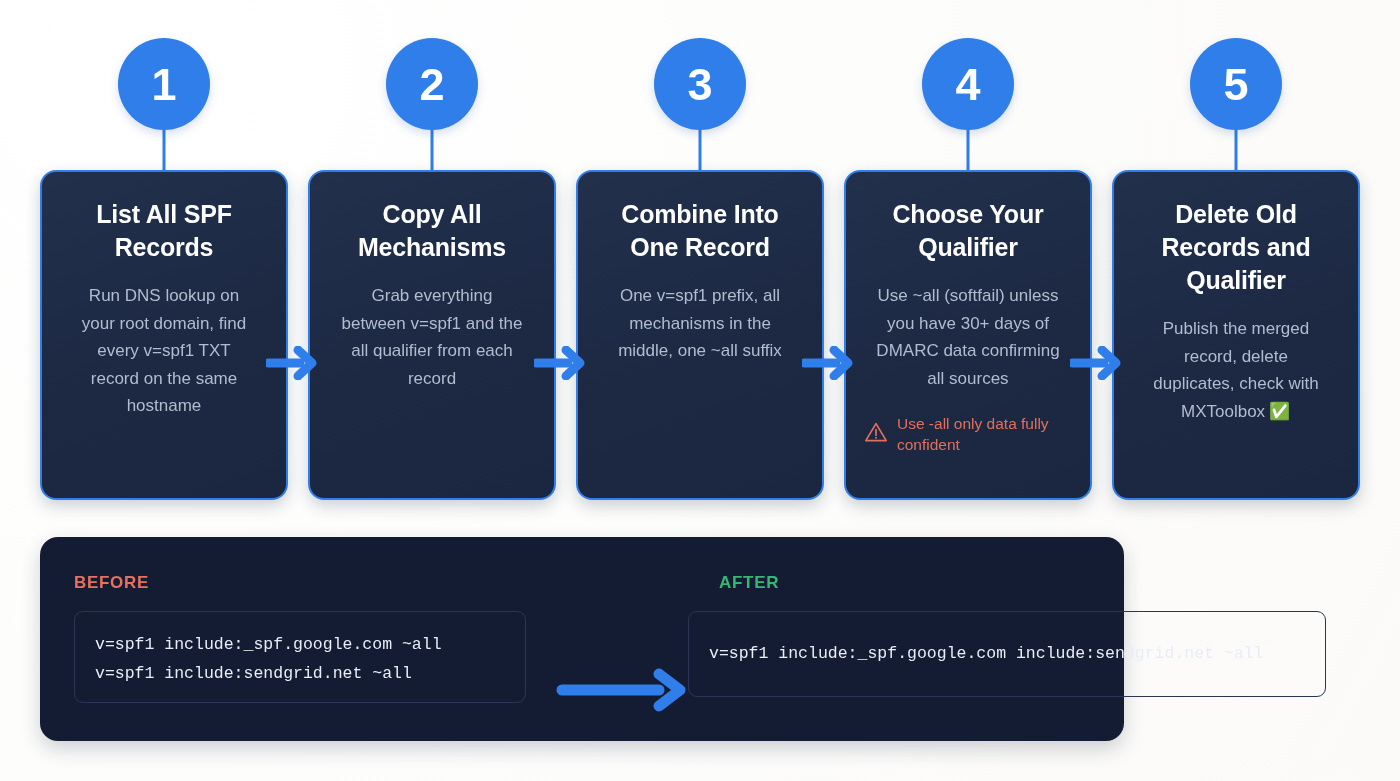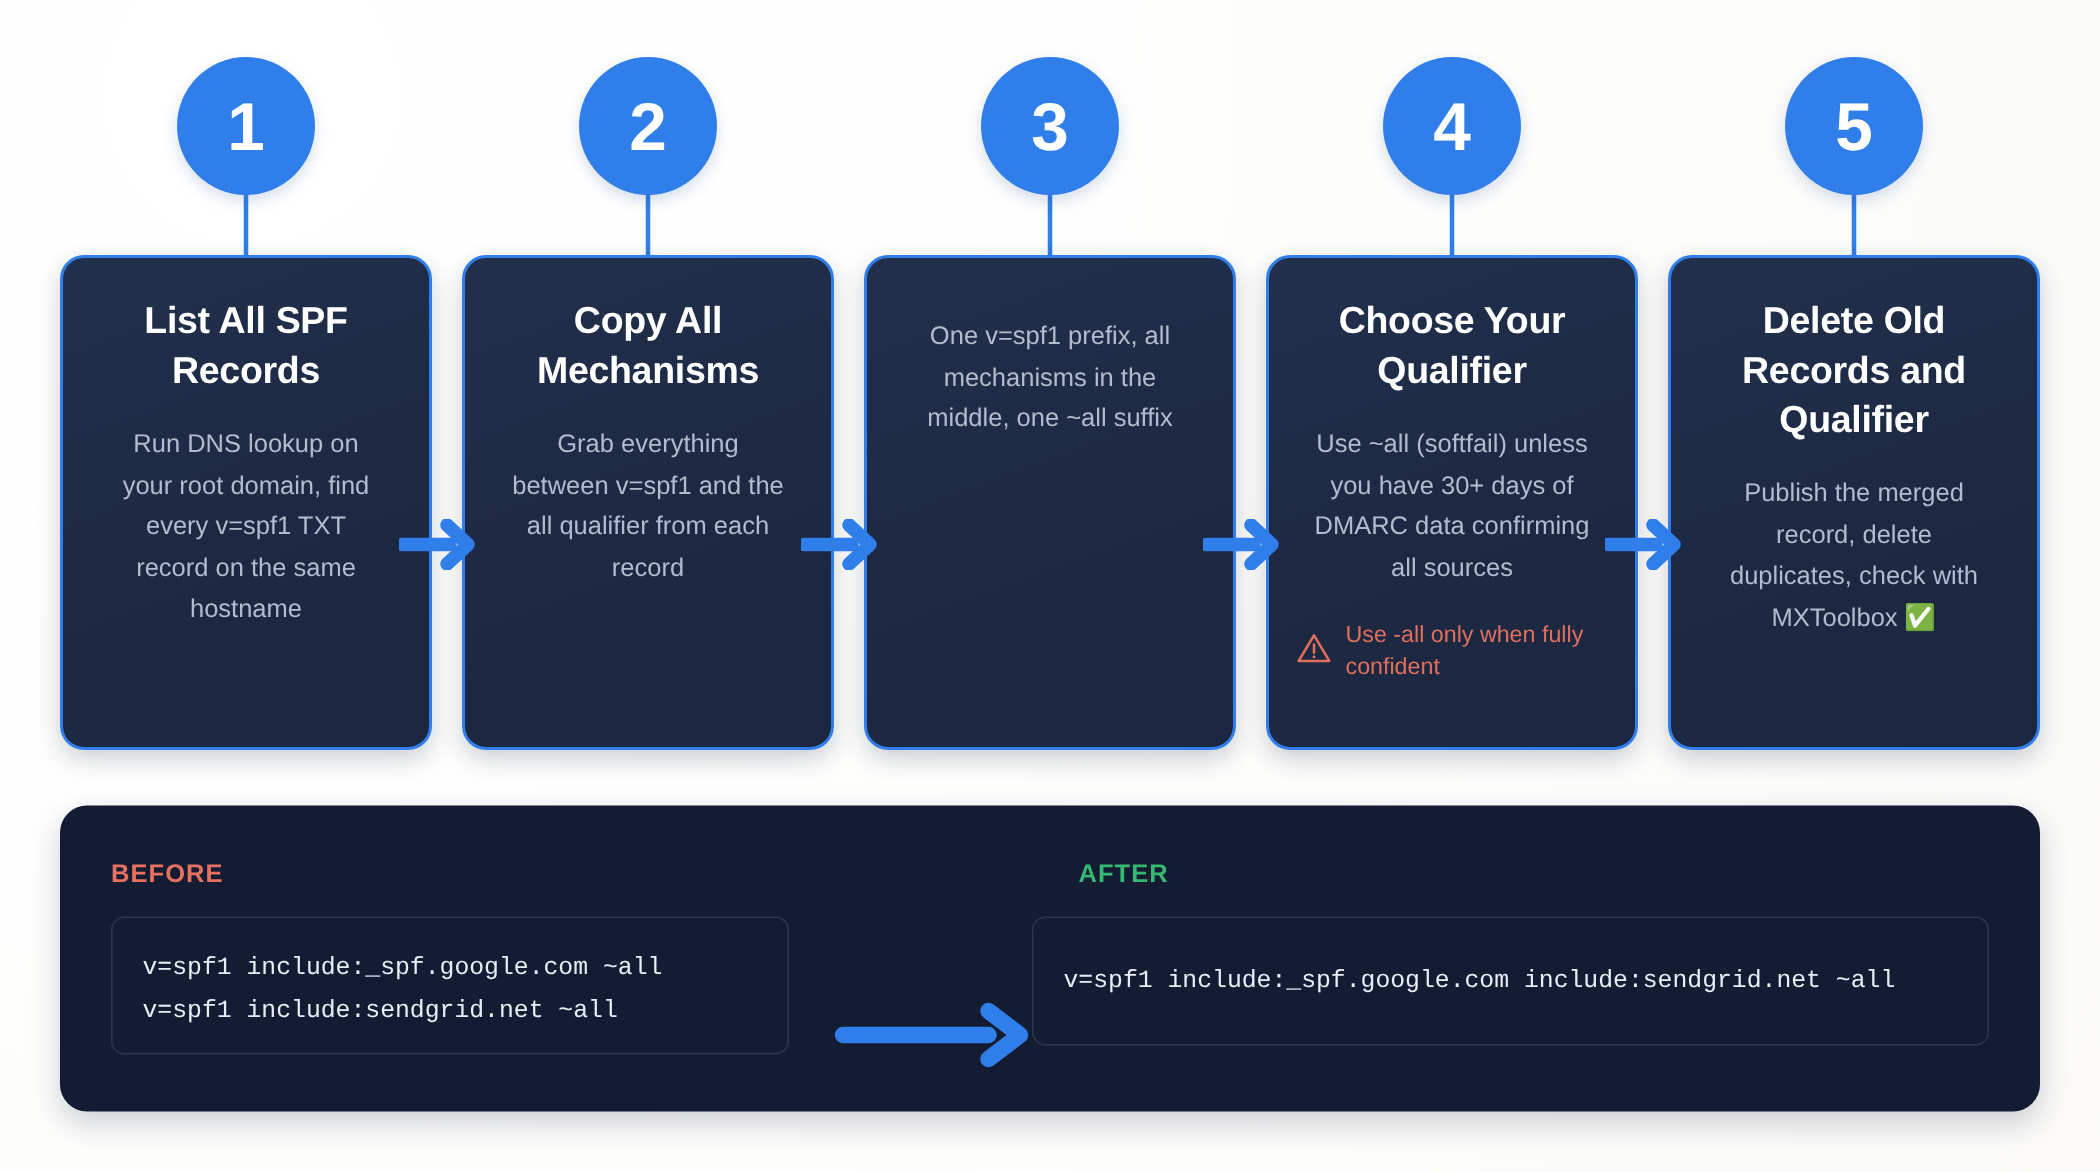--- a/index.html
+++ b/index.html
@@ -115,21 +115,21 @@
     width: 56px;
     height: 34px;
     z-index: 5;
   }
 
   
   .compare {
     position: absolute;
     left: 40px;
     top: 537px;
-    width: 1320px;
+    width: 1084px;
     height: 204px;
     box-sizing: border-box;
     background: #131c33;
     border-radius: 18px;
     box-shadow: 0 8px 20px rgba(20, 30, 60, .20);
   }
   .col {
     position: absolute;
     top: 36px;
   }
@@ -188,39 +188,40 @@
       <div class="card">
         <p class="card-title">Copy All Mechanisms</p>
         <p class="card-desc">Grab everything between v=spf1 and the all qualifier from each record</p>
       </div>
     </div>
 
     <div class="step" style="left:536px;">
       <div class="badge">3</div>
       <div class="stem"></div>
       <div class="card">
+        <p class="card-title">Combine Into One Record</p>
         <p class="card-desc">One v=spf1 prefix, all mechanisms in the middle, one ~all suffix</p>
       </div>
     </div>
 
     <div class="step" style="left:804px;">
       <div class="badge">4</div>
       <div class="stem"></div>
       <div class="card">
         <p class="card-title">Choose Your Qualifier</p>
         <p class="card-desc">Use ~all (softfail) unless you have 30+ days of DMARC data confirming all sources</p>
         <div class="card-note">
           <span>
             <svg width="24" height="22" viewBox="0 0 24 22">
               <path d="M12 2.6 L22.2 19.6 L1.8 19.6 Z" fill="none" stroke="#e0705c" stroke-width="1.7" stroke-linejoin="round"></path>
               <line x1="12" y1="8.6" x2="12" y2="14.2" stroke="#e0705c" stroke-width="1.7" stroke-linecap="round"></line>
               <circle cx="12" cy="16.8" r="1" fill="#e0705c"></circle>
             </svg>
           </span>
-          <span>Use -all only when fully confident</span>
+          <span>Use -all only data fully confident</span>
         </div>
       </div>
     </div>
 
     <div class="step" style="left:1072px;">
       <div class="badge">5</div>
       <div class="stem"></div>
       <div class="card">
         <p class="card-title">Delete Old Records and Qualifier</p>
         <p class="card-desc"><span>Publish the merged record, delete duplicates, check with MXToolbox</span> <span class="check-emoji">✅</span></p>

